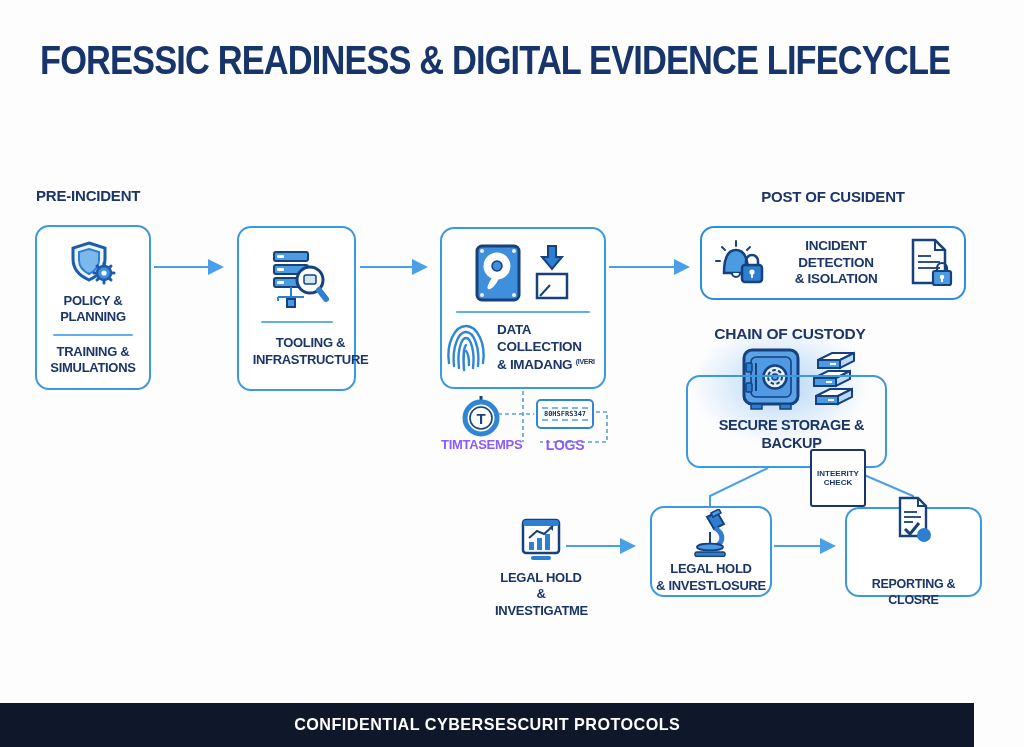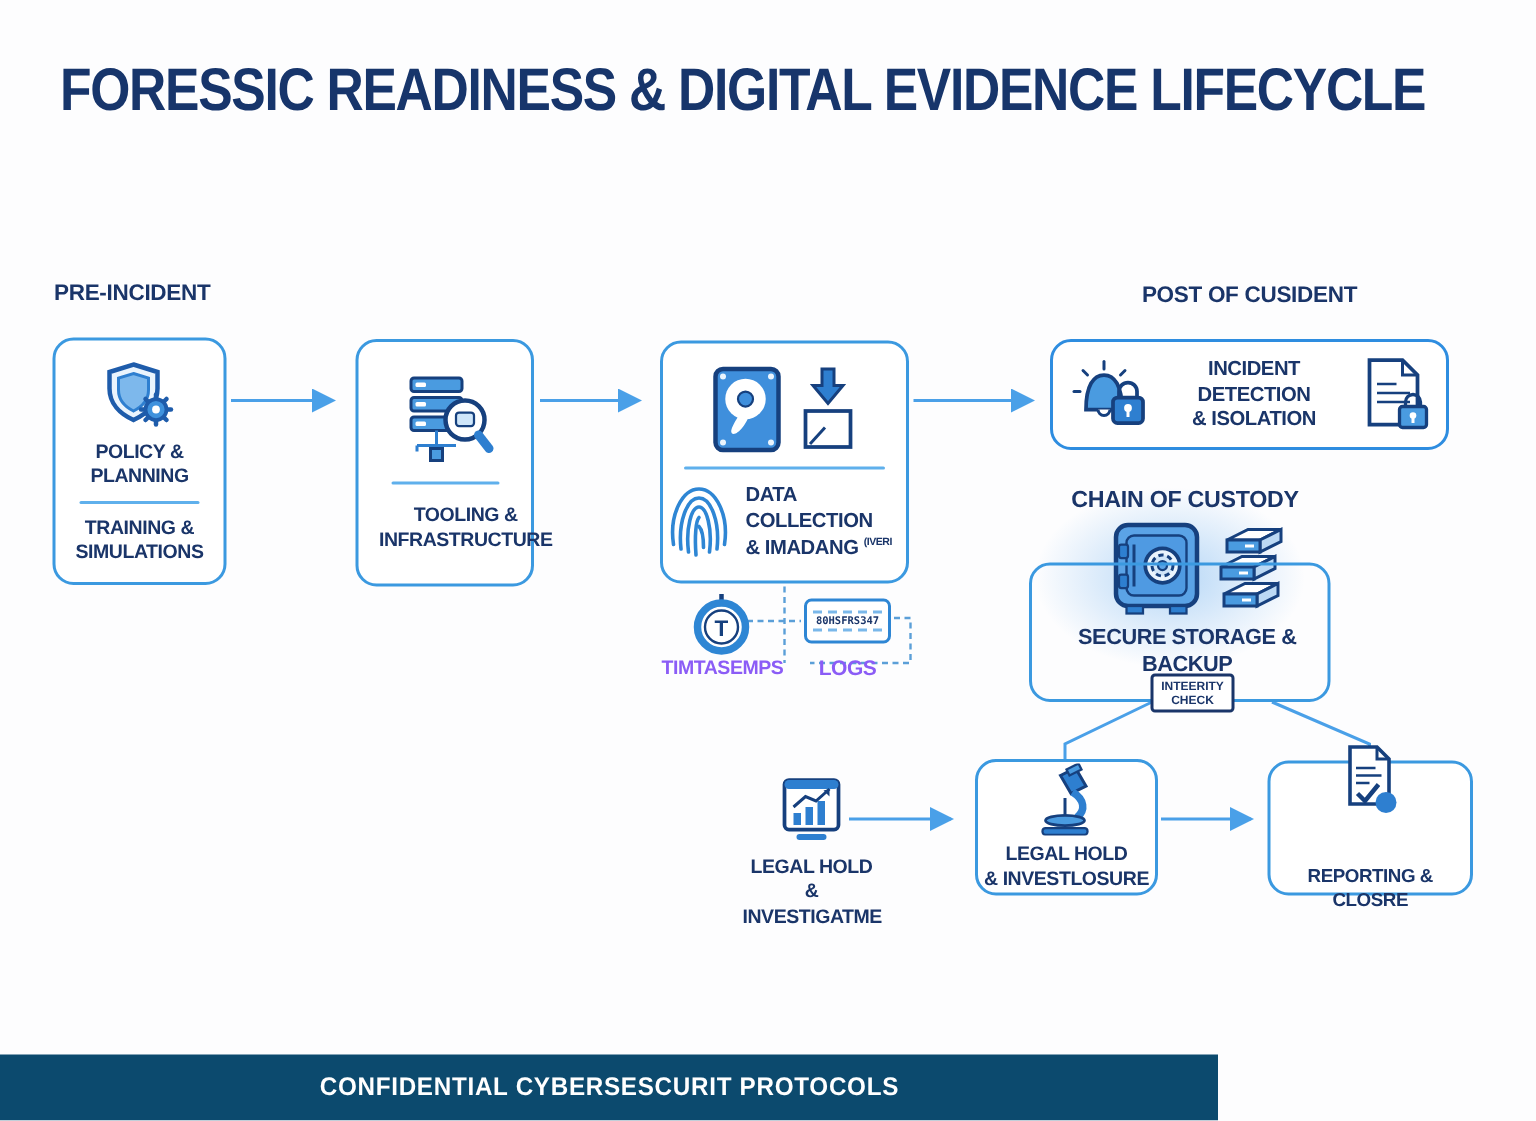--- a/index.html
+++ b/index.html
@@ -27,38 +27,38 @@
   .node-label{
     font-size:12.5px;font-weight:700;letter-spacing:-0.3px;line-height:1.25;
     text-align:center;color:#1a3569;
   }
   .divider{height:2px;background:#5fb0ec;border-radius:1px;}
   .glow{
     left:690px;top:325px;width:180px;height:120px;border-radius:50%;
     background:radial-gradient(closest-side,rgba(122,183,240,0.55),rgba(122,183,240,0.0));
   }
   .tag-box{
-    left:767px;top:449px;width:50px;
+    left:810px;top:449px;width:50px;
     border:2px solid #1a3569;border-radius:3px;background:#ffffff;
     font-size:8px;font-weight:700;text-align:center;line-height:1.15;
-    padding:2px 1px;color:#1a3569;
+    padding:18px 1px;color:#1a3569;
   }
   .logs-chip{
     left:536px;top:399px;width:58px;height:30px;box-sizing:border-box;
     border:2px solid #2e86d4;border-radius:5px;background:#ffffff;
     display:flex;flex-direction:column;justify-content:center;align-items:center;
   }
   .logs-chip .band{width:86%;border-top:2px dashed #7ab8ea;}
   .logs-hash{
     font-size:7px;font-weight:700;letter-spacing:0;color:#1a3569;
     font-family:"DejaVu Sans Mono","Liberation Mono",monospace;padding:1px 12px;
   }
   .small-label{font-size:13px;font-weight:700;letter-spacing:-0.3px;color:#8b5cf6;text-align:center;}
   .footer{
-    left:0;top:703px;width:812px;height:44px;background:#0c4a6e;
+    left:0;top:703px;width:974px;height:44px;background:#0f172a;
     display:flex;align-items:center;justify-content:center;
   }
   .footer-text{
     color:#ffffff;font-size:17px;font-weight:700;letter-spacing:0.5px;
     transform:scaleX(0.95);
   }
   .suffix{font-size:7px;font-weight:700;vertical-align:super;}
   svg{display:block;}
 </style>
 </head>

